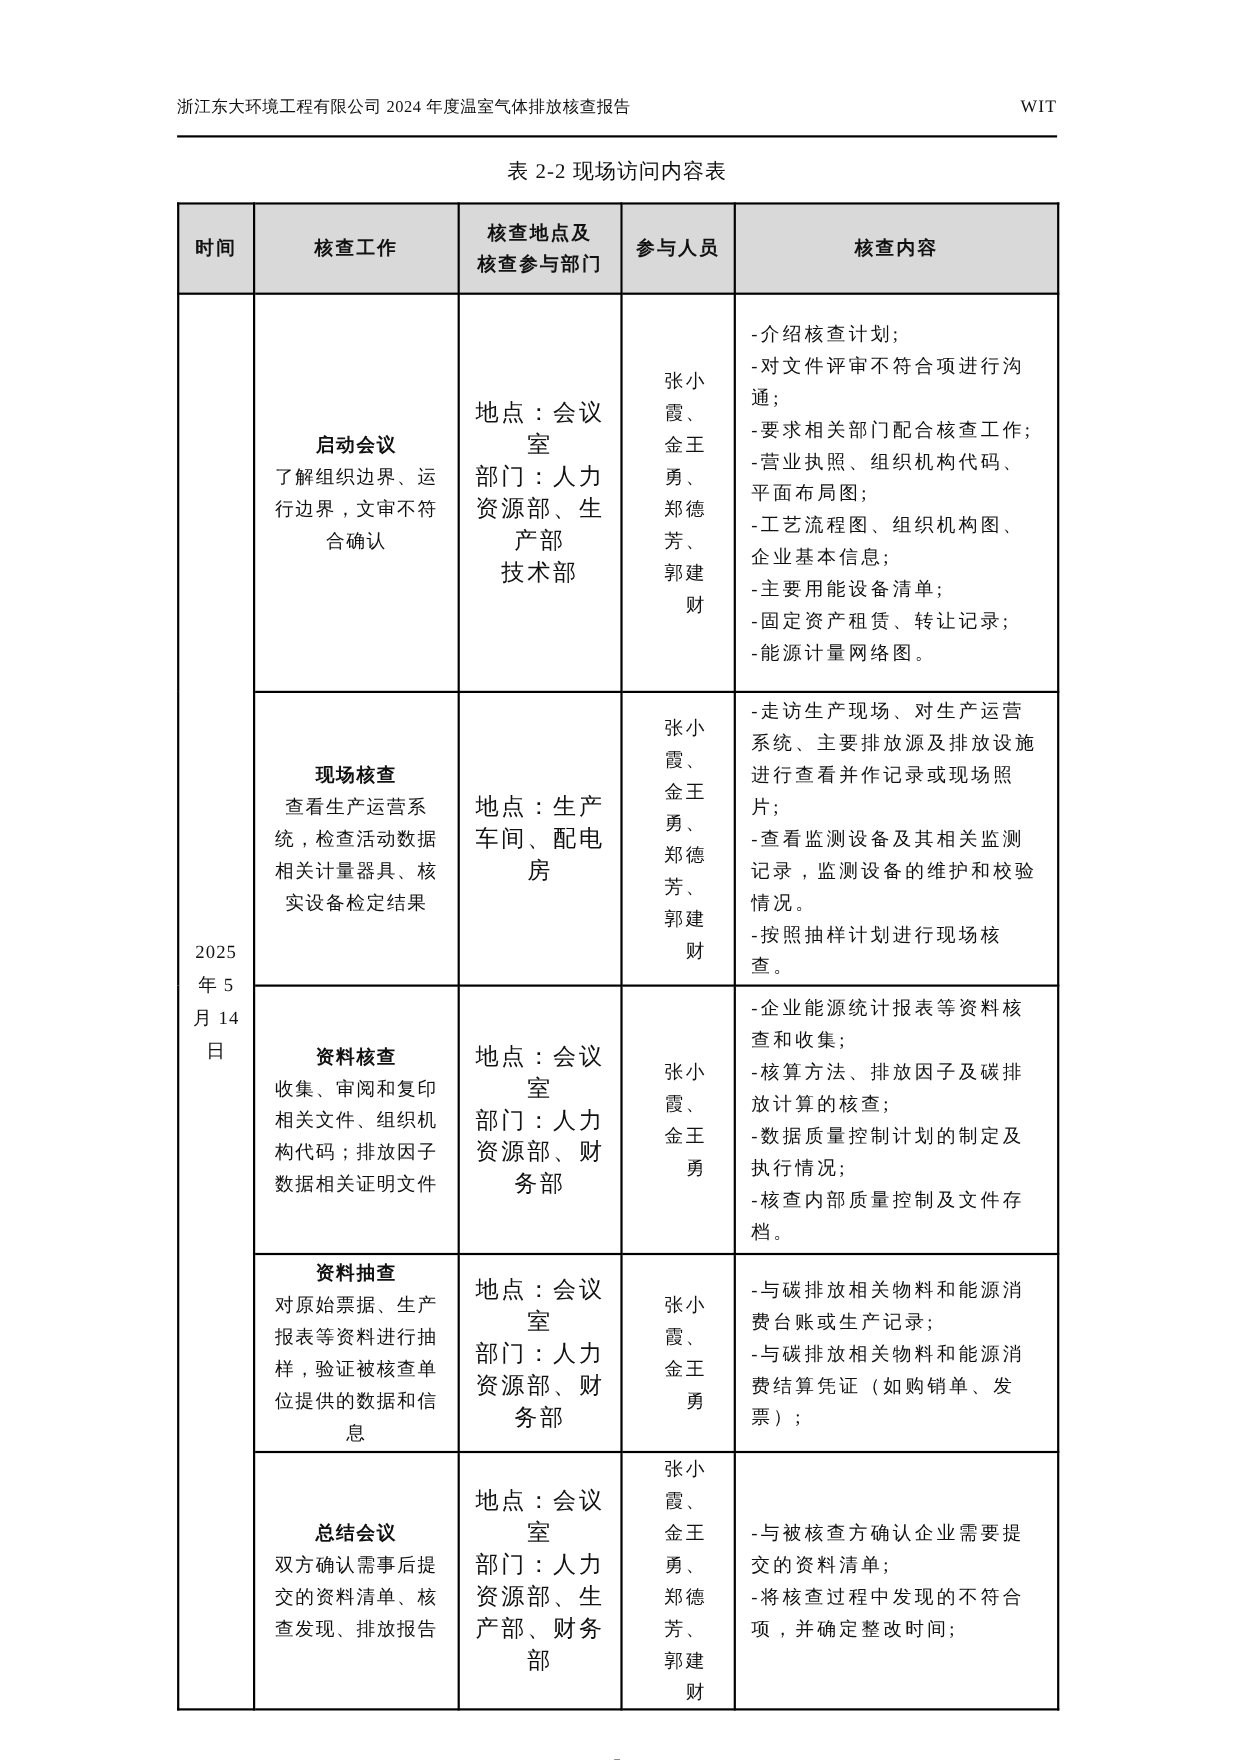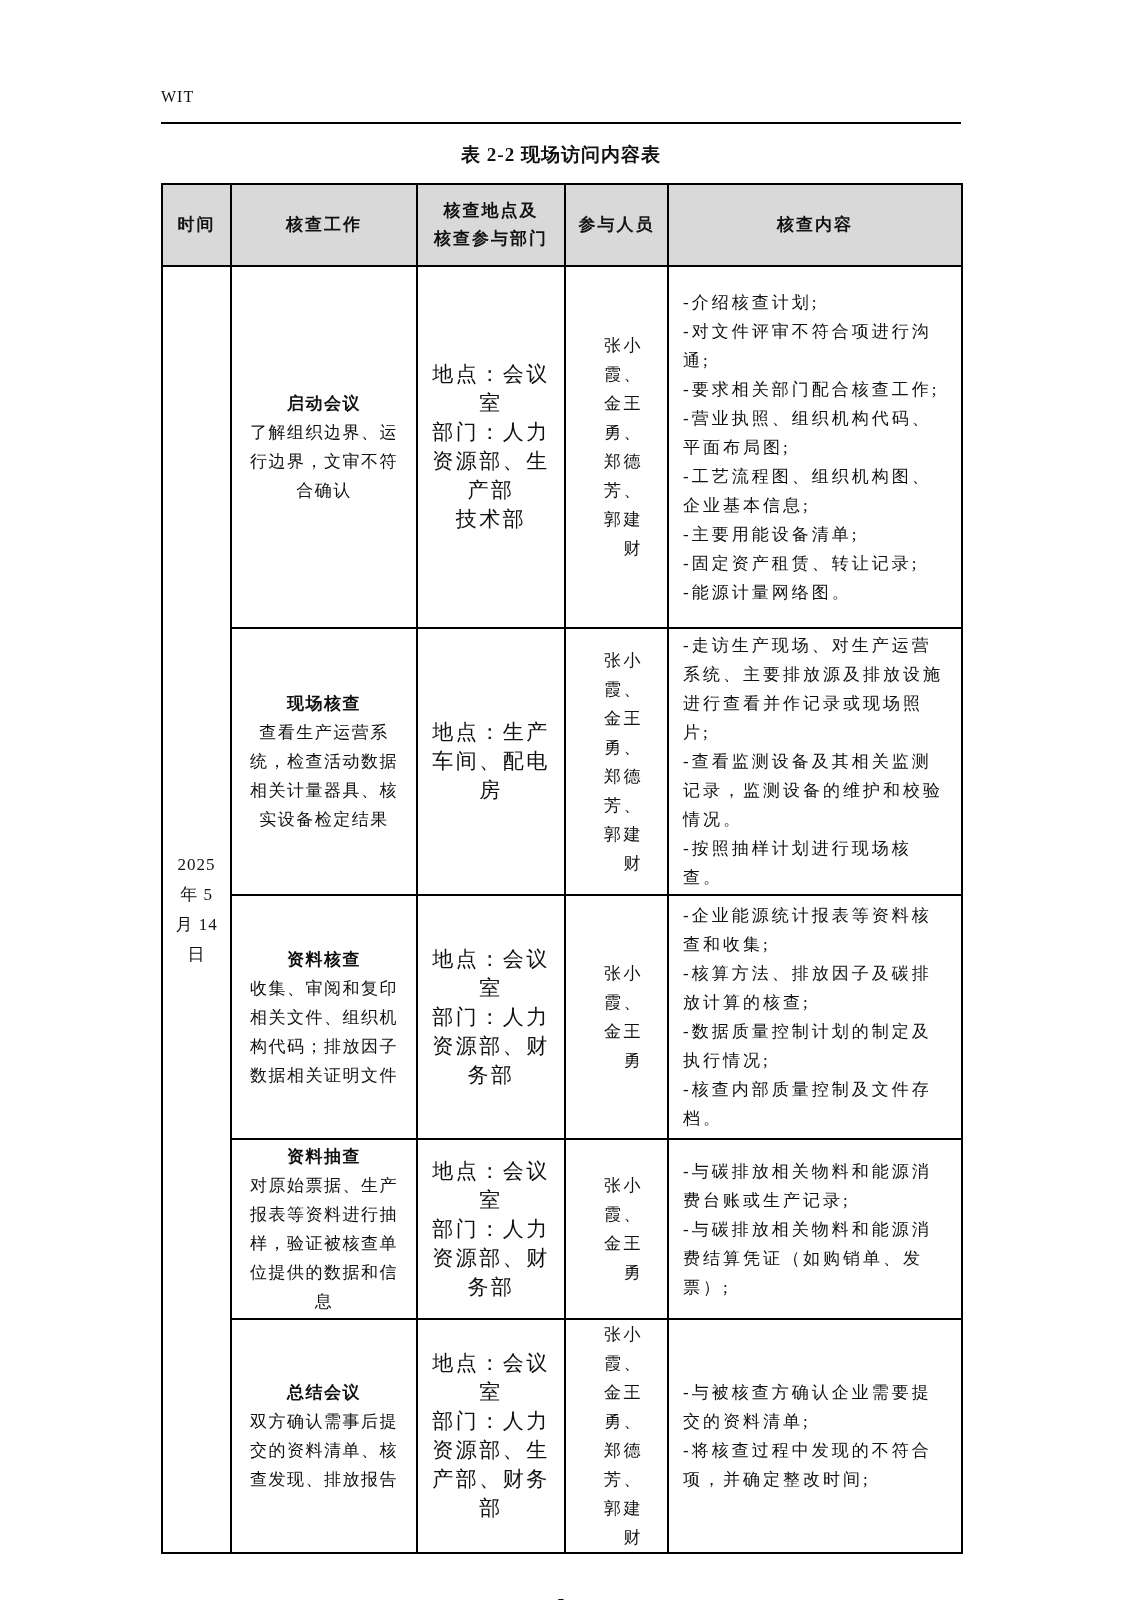--- a/index.html
+++ b/index.html
@@ -31,21 +31,21 @@
     padding-bottom: 16px;
     border-bottom: 2px solid #000000;
   }
   .doc-header .right {
     font-size: 16px;
     letter-spacing: 1px;
   }
   .table-title {
     text-align: center;
     font-size: 19px;
-    font-weight: bold;
+    font-weight: normal;
     letter-spacing: 1px;
     margin-top: 18px;
     margin-bottom: 15px;
   }
   table.visit-table {
     border-collapse: collapse;
     table-layout: fixed;
     width: 800px;
   }
   .visit-table th, .visit-table td {
@@ -115,20 +115,21 @@
     margin-top: 42px;
   }
 </style>
 </head>
 <body>
 
 <div class="sheet">
   <div class="content">
 
     <div class="doc-header">
+      <span class="left">浙江东大环境工程有限公司 2024 年度温室气体排放核查报告</span>
       <span class="right">WIT</span>
     </div>
 
     <div class="table-title">表 2-2 现场访问内容表</div>
 
     <table class="visit-table">
       <colgroup>
         <col style="width:69px">
         <col style="width:186px">
         <col style="width:148px">

